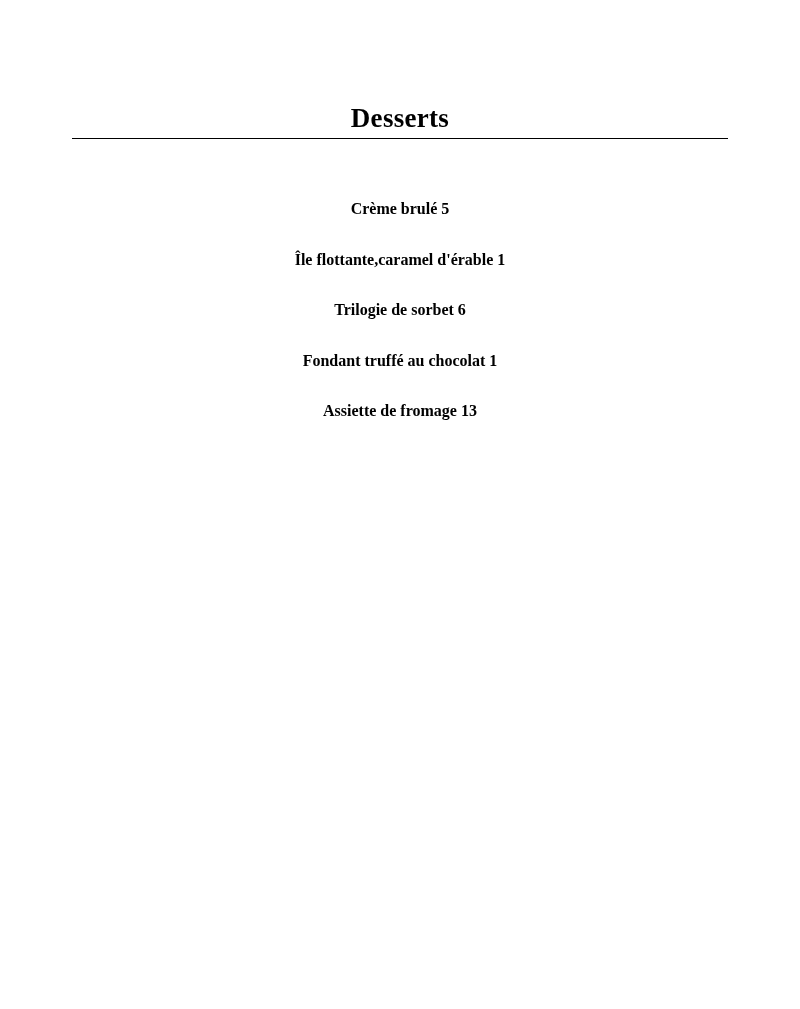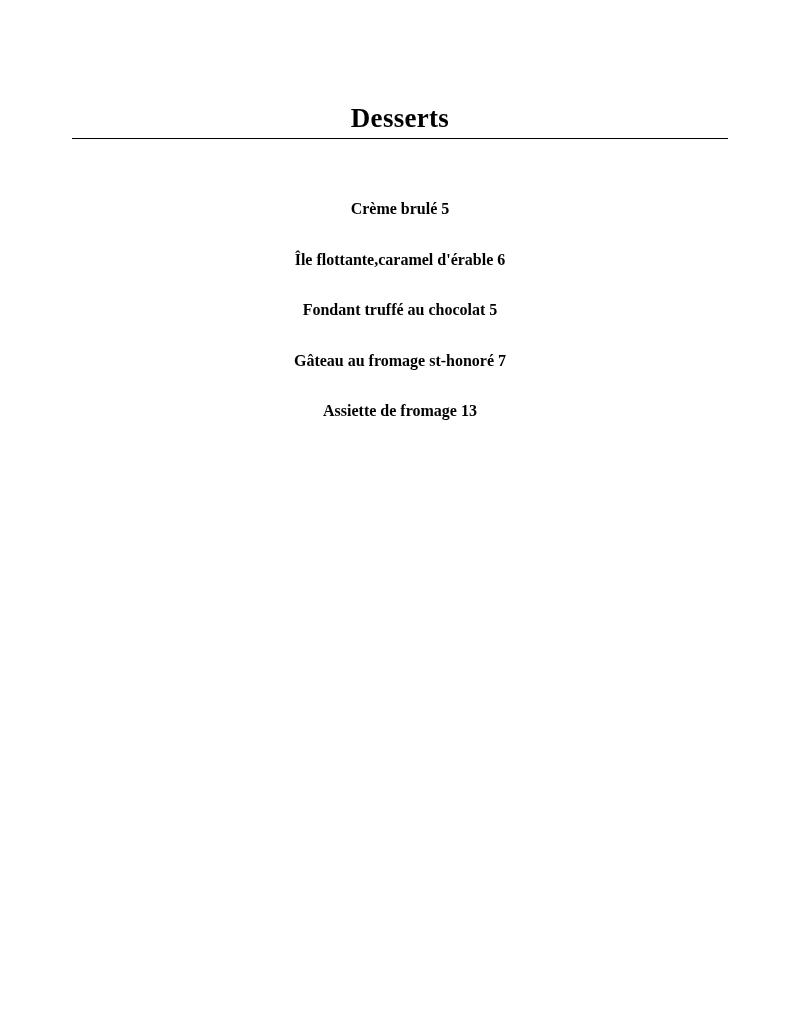--- a/index.html
+++ b/index.html
@@ -60,19 +60,19 @@
 <body>
 
 <div class="page">
 
   <div class="menu-title">Desserts</div>
 
   <div class="title-rule"></div>
 
   <div class="items">
     <div class="menu-item">Crème brulé 5</div>
-    <div class="menu-item">Île flottante,caramel d'érable 6</div>
-    <div class="menu-item">Fondant truffé au chocolat 5</div>
-    <div class="menu-item">Gâteau au fromage st-honoré 7</div>
+    <div class="menu-item">Île flottante,caramel d'érable 1</div>
+    <div class="menu-item">Trilogie de sorbet 6</div>
+    <div class="menu-item">Fondant truffé au chocolat 1</div>
     <div class="menu-item">Assiette de fromage 13</div>
   </div>
 
 </div>
 
 </body></html>

